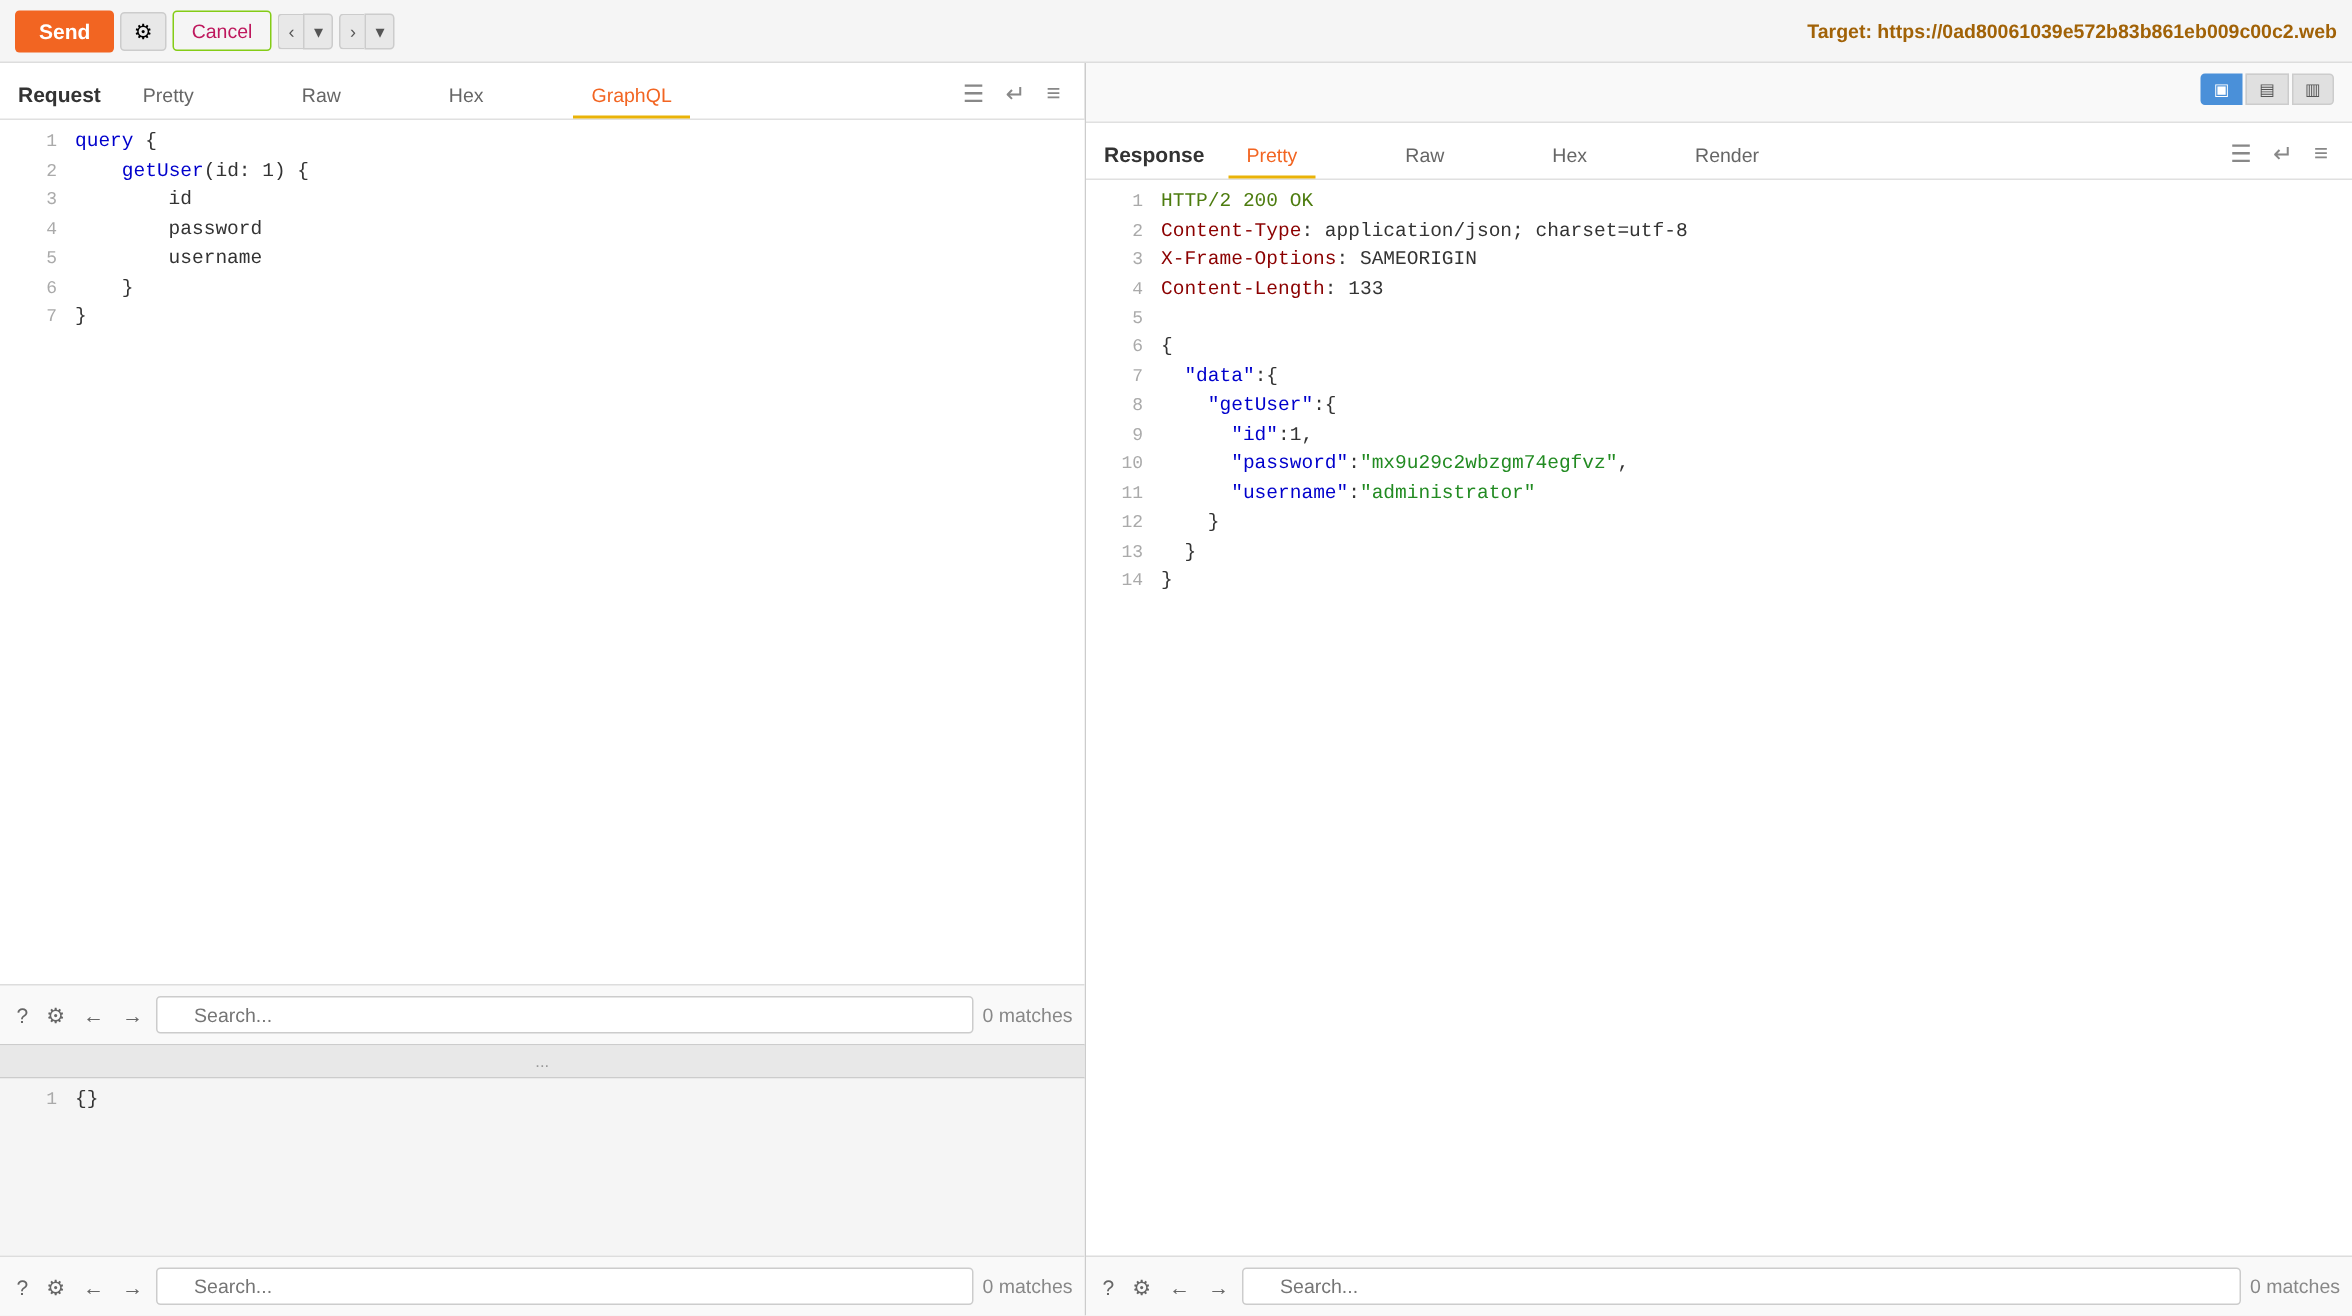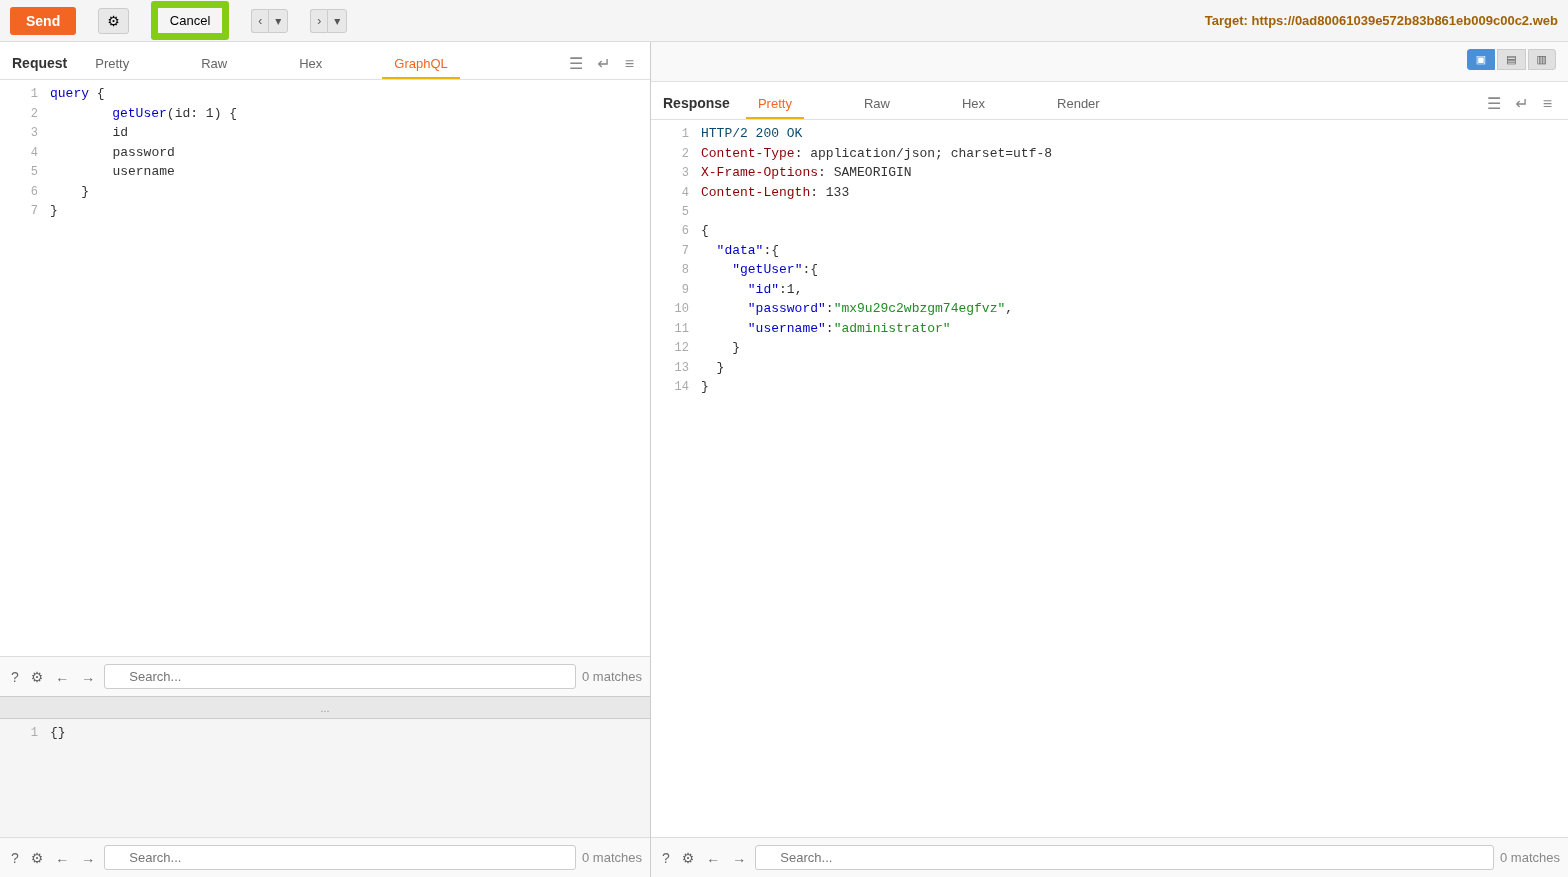--- a/index.html
+++ b/index.html
@@ -1,33 +1,33 @@
 <!DOCTYPE html>
 <html><head>
   <meta charset="utf-8">
   <style>
     * { box-sizing: border-box; margin: 0; padding: 0; }
     body { font-family: -apple-system, BlinkMacSystemFont, 'Segoe UI', sans-serif; background: #f0f0f0; font-size: 13px; height: 877px; overflow: hidden; }
 
     
     .top-toolbar {
       display: flex; align-items: center; background: #f5f5f5; border-bottom: 1px solid #ddd;
-      padding: 6px 10px; height: 42px; gap: 22px;
+      padding: 6px 10px; height: 42px; gap: 4px;
     }
     .send-btn {
       background: #f26522; color: white; border: none; padding: 6px 16px;
       font-size: 14px; font-weight: bold; cursor: pointer; border-radius: 3px;
     }
     .gear-btn {
       background: #e8e8e8; border: 1px solid #ccc; padding: 4px 8px;
       cursor: pointer; border-radius: 3px; font-size: 14px;
     }
     .cancel-btn {
-      background: #f5f5f5; border: 7px solid #84cc16; padding: 5px 12px;
-      cursor: pointer; border-radius: 3px; font-size: 13px; color: #000000;
+      background: #f5f5f5; border: 1px solid #84cc16; padding: 5px 12px;
+      cursor: pointer; border-radius: 3px; font-size: 13px; color: #be185d;
     }
     .nav-btn-group {
       display: flex; align-items: center;
     }
     .nav-btn {
       background: #e8e8e8; border: 1px solid #ccc; padding: 4px 6px;
       cursor: pointer; font-size: 12px; color: #555;
     }
     .nav-btn:first-child { border-radius: 3px 0 0 3px; border-right: none; }
     .nav-btn.dropdown { border-radius: 0 3px 3px 0; }
@@ -35,21 +35,21 @@
       margin-left: auto; font-size: 13px; font-weight: bold; color: #a16207;
     }
 
     
     .main-layout {
       display: flex; height: calc(877px - 42px);
     }
 
     
     .left-panel {
-      width: 651px; display: flex; flex-direction: column; border-right: 1px solid #ccc;
+      width: 724px; display: flex; flex-direction: column; border-right: 1px solid #ccc;
       background: white;
     }
 
     
     .right-panel {
       flex: 1; display: flex; flex-direction: column; background: white;
     }
 
     
     .panel-header {
@@ -100,25 +100,25 @@
       display: flex; padding: 0 8px;
     }
     .line-num {
       color: #aaa; min-width: 30px; text-align: right; margin-right: 12px; user-select: none;
       font-size: 12px; padding-top: 1px;
     }
     .line-content { color: #333; white-space: pre; }
 
     
     .c-keyword { color: #0000cc; }
-    .c-function { color: #0000cc; margin-left: 31px; }
+    .c-function { color: #0000cc; }
     .c-string-green { color: #228b22; }
     .c-key { color: #0000cc; }
     .c-header-name { color: #8b0000; margin-top: 30px; }
-    .c-status { color: #0c4a6e; }
+    .c-status { color: #4d7c0f; }
 
     
     .search-bar {
       display: flex; align-items: center; border-top: 1px solid #ddd;
       padding: 6px 8px; gap: 6px; background: #f9f9f9; height: 40px;
     }
     .search-icon-btn {
       background: none; border: none; cursor: pointer; color: #666; font-size: 14px;
       padding: 3px; border-radius: 3px;
     }

